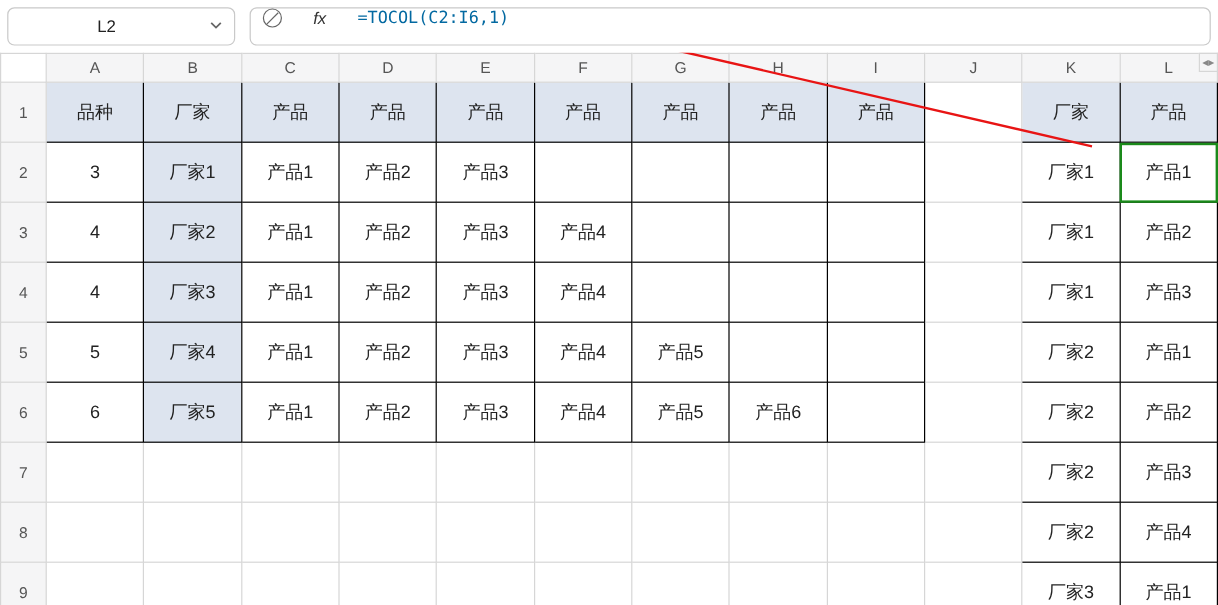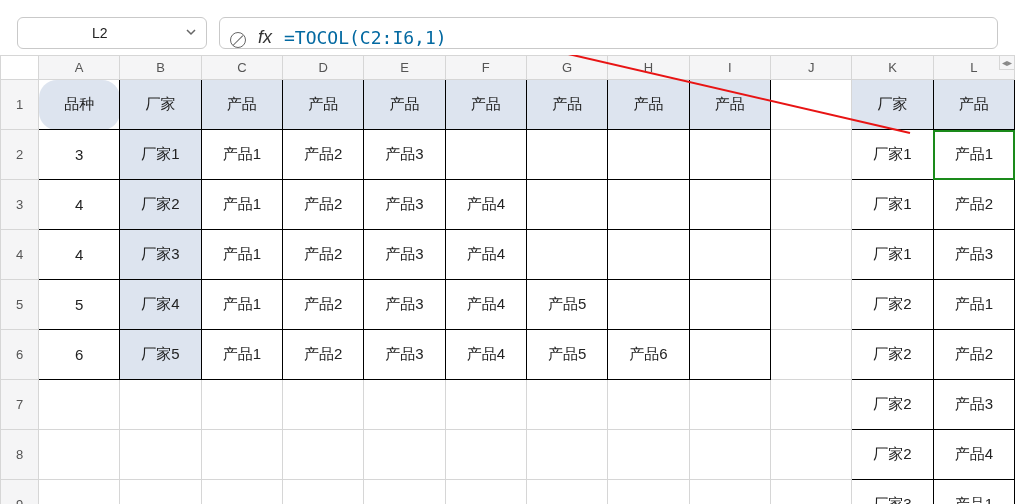--- a/index.html
+++ b/index.html
@@ -6,24 +6,23 @@
   body {
     margin: 0;
     font-family: "Microsoft YaHei", Arial, sans-serif;
     background: #fff;
     font-size: 15px;
     overflow: hidden;
   }
   .top-bar {
     display: flex;
     align-items: center;
-    padding: 6px 17px;
+    padding: 6px 6px;
     gap: 12px;
     height: 44px;
-    margin-top: 11px;
   }
   .name-box {
     width: 190px;
     height: 32px;
     border: 1px solid #c9c9c9;
     border-radius: 6px;
     display: flex;
     align-items: center;
     padding: 0 8px 0 74px;
     position: relative;
@@ -34,24 +33,24 @@
     position: absolute;
     right: 8px;
     top: 7px;
   }
   .formula-bar {
     flex: 1;
     height: 32px;
     border: 1px solid #c9c9c9;
     border-radius: 6px;
     display: flex;
-    align-items: flex-end;
+    align-items: flex-start;
     padding: 0 10px;
-    gap: 12px;
-    font-size: 18px;
+    gap: 26px;
+    font-size: 14px;
     color: #333;
   }
   .formula-bar .fx {
     font-style: italic;
   }
   .formula-bar .formula-text {
     font-family: Consolas, monospace;
     color: #0369a1;
   }
   .cancel-icon {
@@ -82,21 +81,21 @@
     font-size: 13px;
   }
   .sheet td.row-head { width:36px; font-weight:normal;}
   .corner { width:36px; background:#f5f5f6;}
   .col-head { width:77px; }
 
   
   .data-region { border:1px solid #000 !important; }
   .br-top { border-top:1.5px solid #000 !important; }
   .br-bot { border-bottom:1.5px solid #000 !important; }
-  .br-left{ border-left:1.5px solid #000 !important;border-radius:18px; }
+  .br-left{ border-left:1.5px solid #000 !important; }
   .br-right{border-right:1.5px solid #000 !important; }
 
   .hdr-row1 td.hcell { background:#dde4ef; }
   .col-b { background:#dde4ef !important; }
   .kl-cell { border:1px solid #000 !important; }
   .kl-hdr { background:#dde4ef !important; }
 
   
   .col-head.sel, .row-head.sel { background:#e6efe6; }
 

